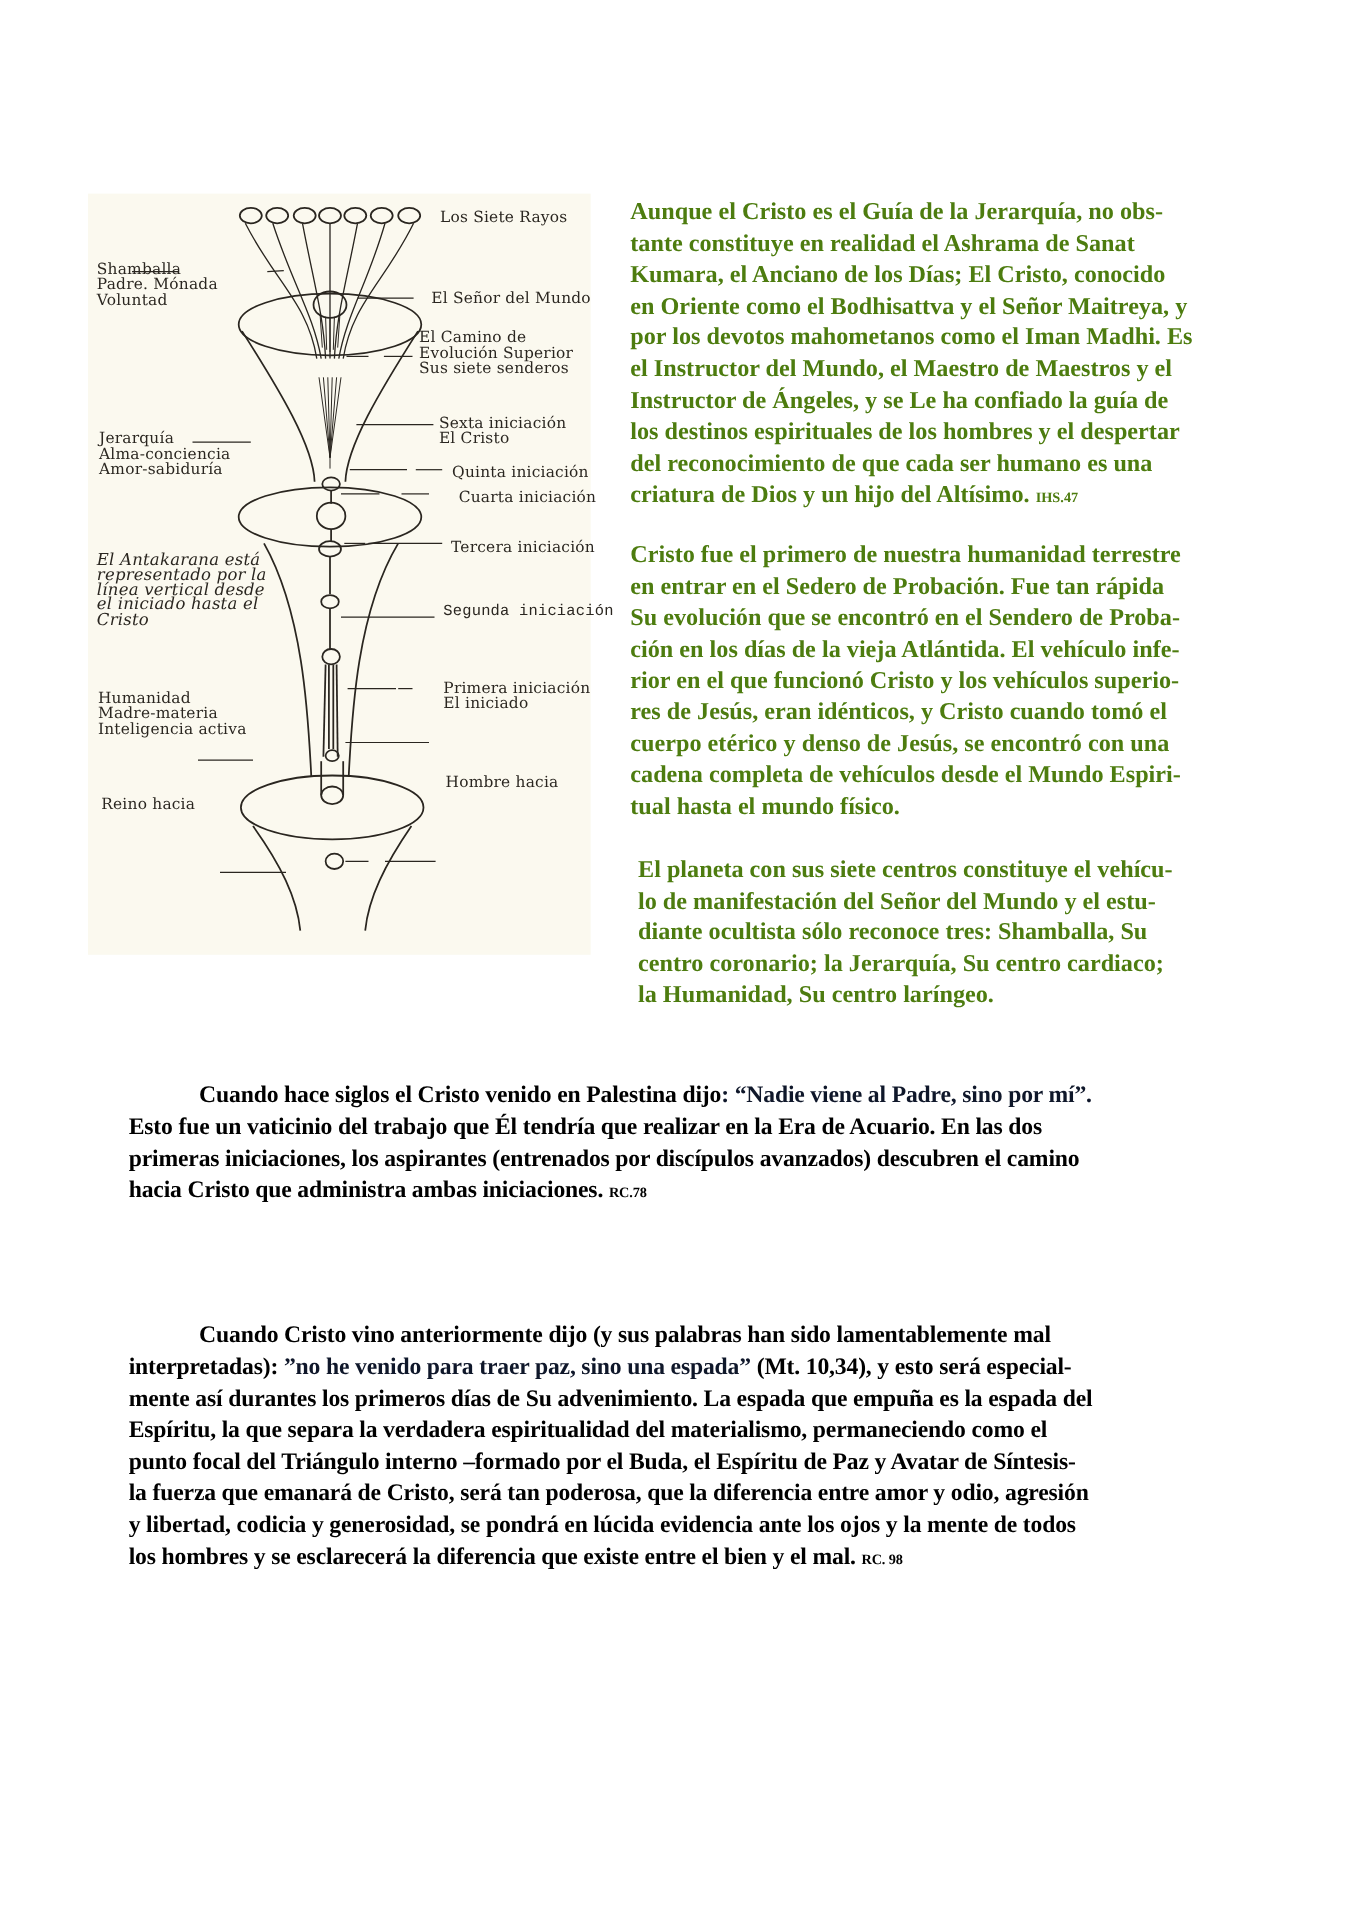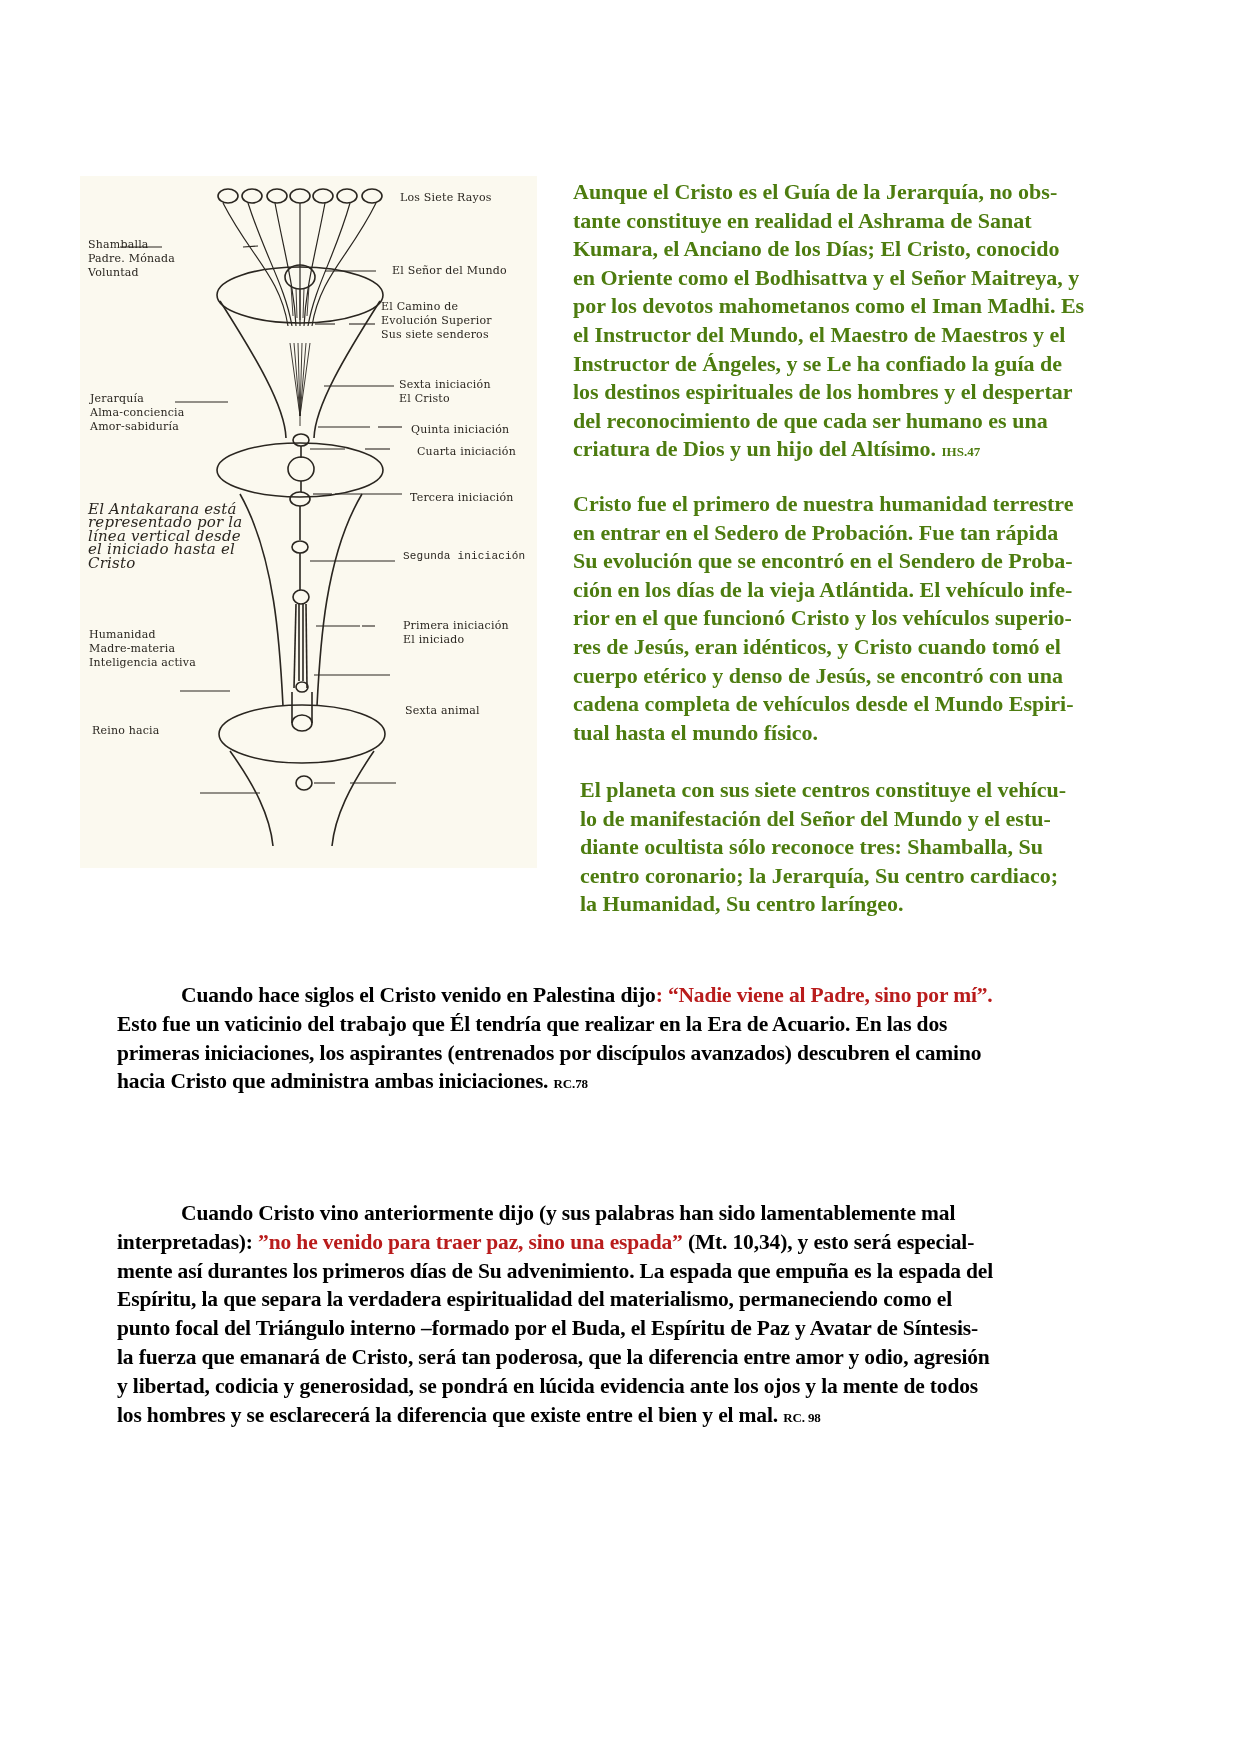--- a/index.html
+++ b/index.html
@@ -5,39 +5,39 @@
   html, body { margin: 0; padding: 0; background: #ffffff; }
   body { width: 1240px; height: 1755px; position: relative; overflow: hidden; }
   .page { position: absolute; left: 0; top: 0; width: 1240px; height: 1755px; background: #fff; }
 
   .figure {
     position: absolute; left: 80px; top: 176px; width: 457px; height: 692px;
     background: #fbf9ef;
   }
   .figure svg { position: absolute; left: 0; top: 0; width: 457px; height: 692px; }
   .fig-label {
-    position: absolute; font-family: "DejaVu Serif", serif; font-size: 11px;
+    position: absolute; font-family: "DejaVu Serif", serif; font-size: 14px;
     line-height: 14px; color: #2a2620; white-space: pre; letter-spacing: 0.2px;
   }
 
   .col-right {
     position: absolute; left: 573px; width: 590px;
     font-family: "Liberation Serif", serif; font-weight: bold; font-size: 22px;
     line-height: 28.6px; color: #4d7c0f;
   }
   .col-right p { margin: 0; white-space: pre-line; }
   .cite { font-size: 13px; font-weight: bold; }
 
   .body-para {
     position: absolute; left: 117px; width: 1060px;
     font-family: "Liberation Serif", serif; font-weight: bold; font-size: 21.5px;
     line-height: 28.8px; color: #000; letter-spacing: -0.15px;
   }
   .body-para p { margin: 0; white-space: pre-line; }
-  .red { color: #b91c1c; }
+  .red { color: #0f172a; }
 </style>
 </head>
 <body>
 
 <div class="page">
 
   <div class="figure">
     <svg viewBox="0 0 457 692" xmlns="http://www.w3.org/2000/svg">
       <g fill="none" stroke="#2a2620" stroke-width="1.6">
 
@@ -160,21 +160,21 @@
 representado por la
 línea vertical desde
 el iniciado hasta el
 Cristo</div>
     <div class="fig-label" style="left:323px; top:373px;font-family:Liberation Mono, monospace;">Segunda iniciación</div>
     <div class="fig-label" style="left:9px; top:452px;">Humanidad
 Madre-materia
 Inteligencia activa</div>
     <div class="fig-label" style="left:323px; top:443px;">Primera iniciación
 El iniciado</div>
-    <div class="fig-label" style="left:325px; top:528px;">Sexta animal</div>
+    <div class="fig-label" style="left:325px; top:528px;">Hombre hacia</div>
     <div class="fig-label" style="left:12px; top:548px;">Reino hacia</div>
   </div>
 
   <div class="col-right" style="top:178px;">
     <p><span>Aunque el Cristo es el Guía de la Jerarquía, no obs-
 tante constituye en realidad el Ashrama de Sanat
 Kumara, el Anciano de los Días; El Cristo, conocido
 en Oriente como el Bodhisattva y el Señor Maitreya, y
 por los devotos mahometanos como el Iman Madhi. Es
 el Instructor del Mundo, el Maestro de Maestros y el

